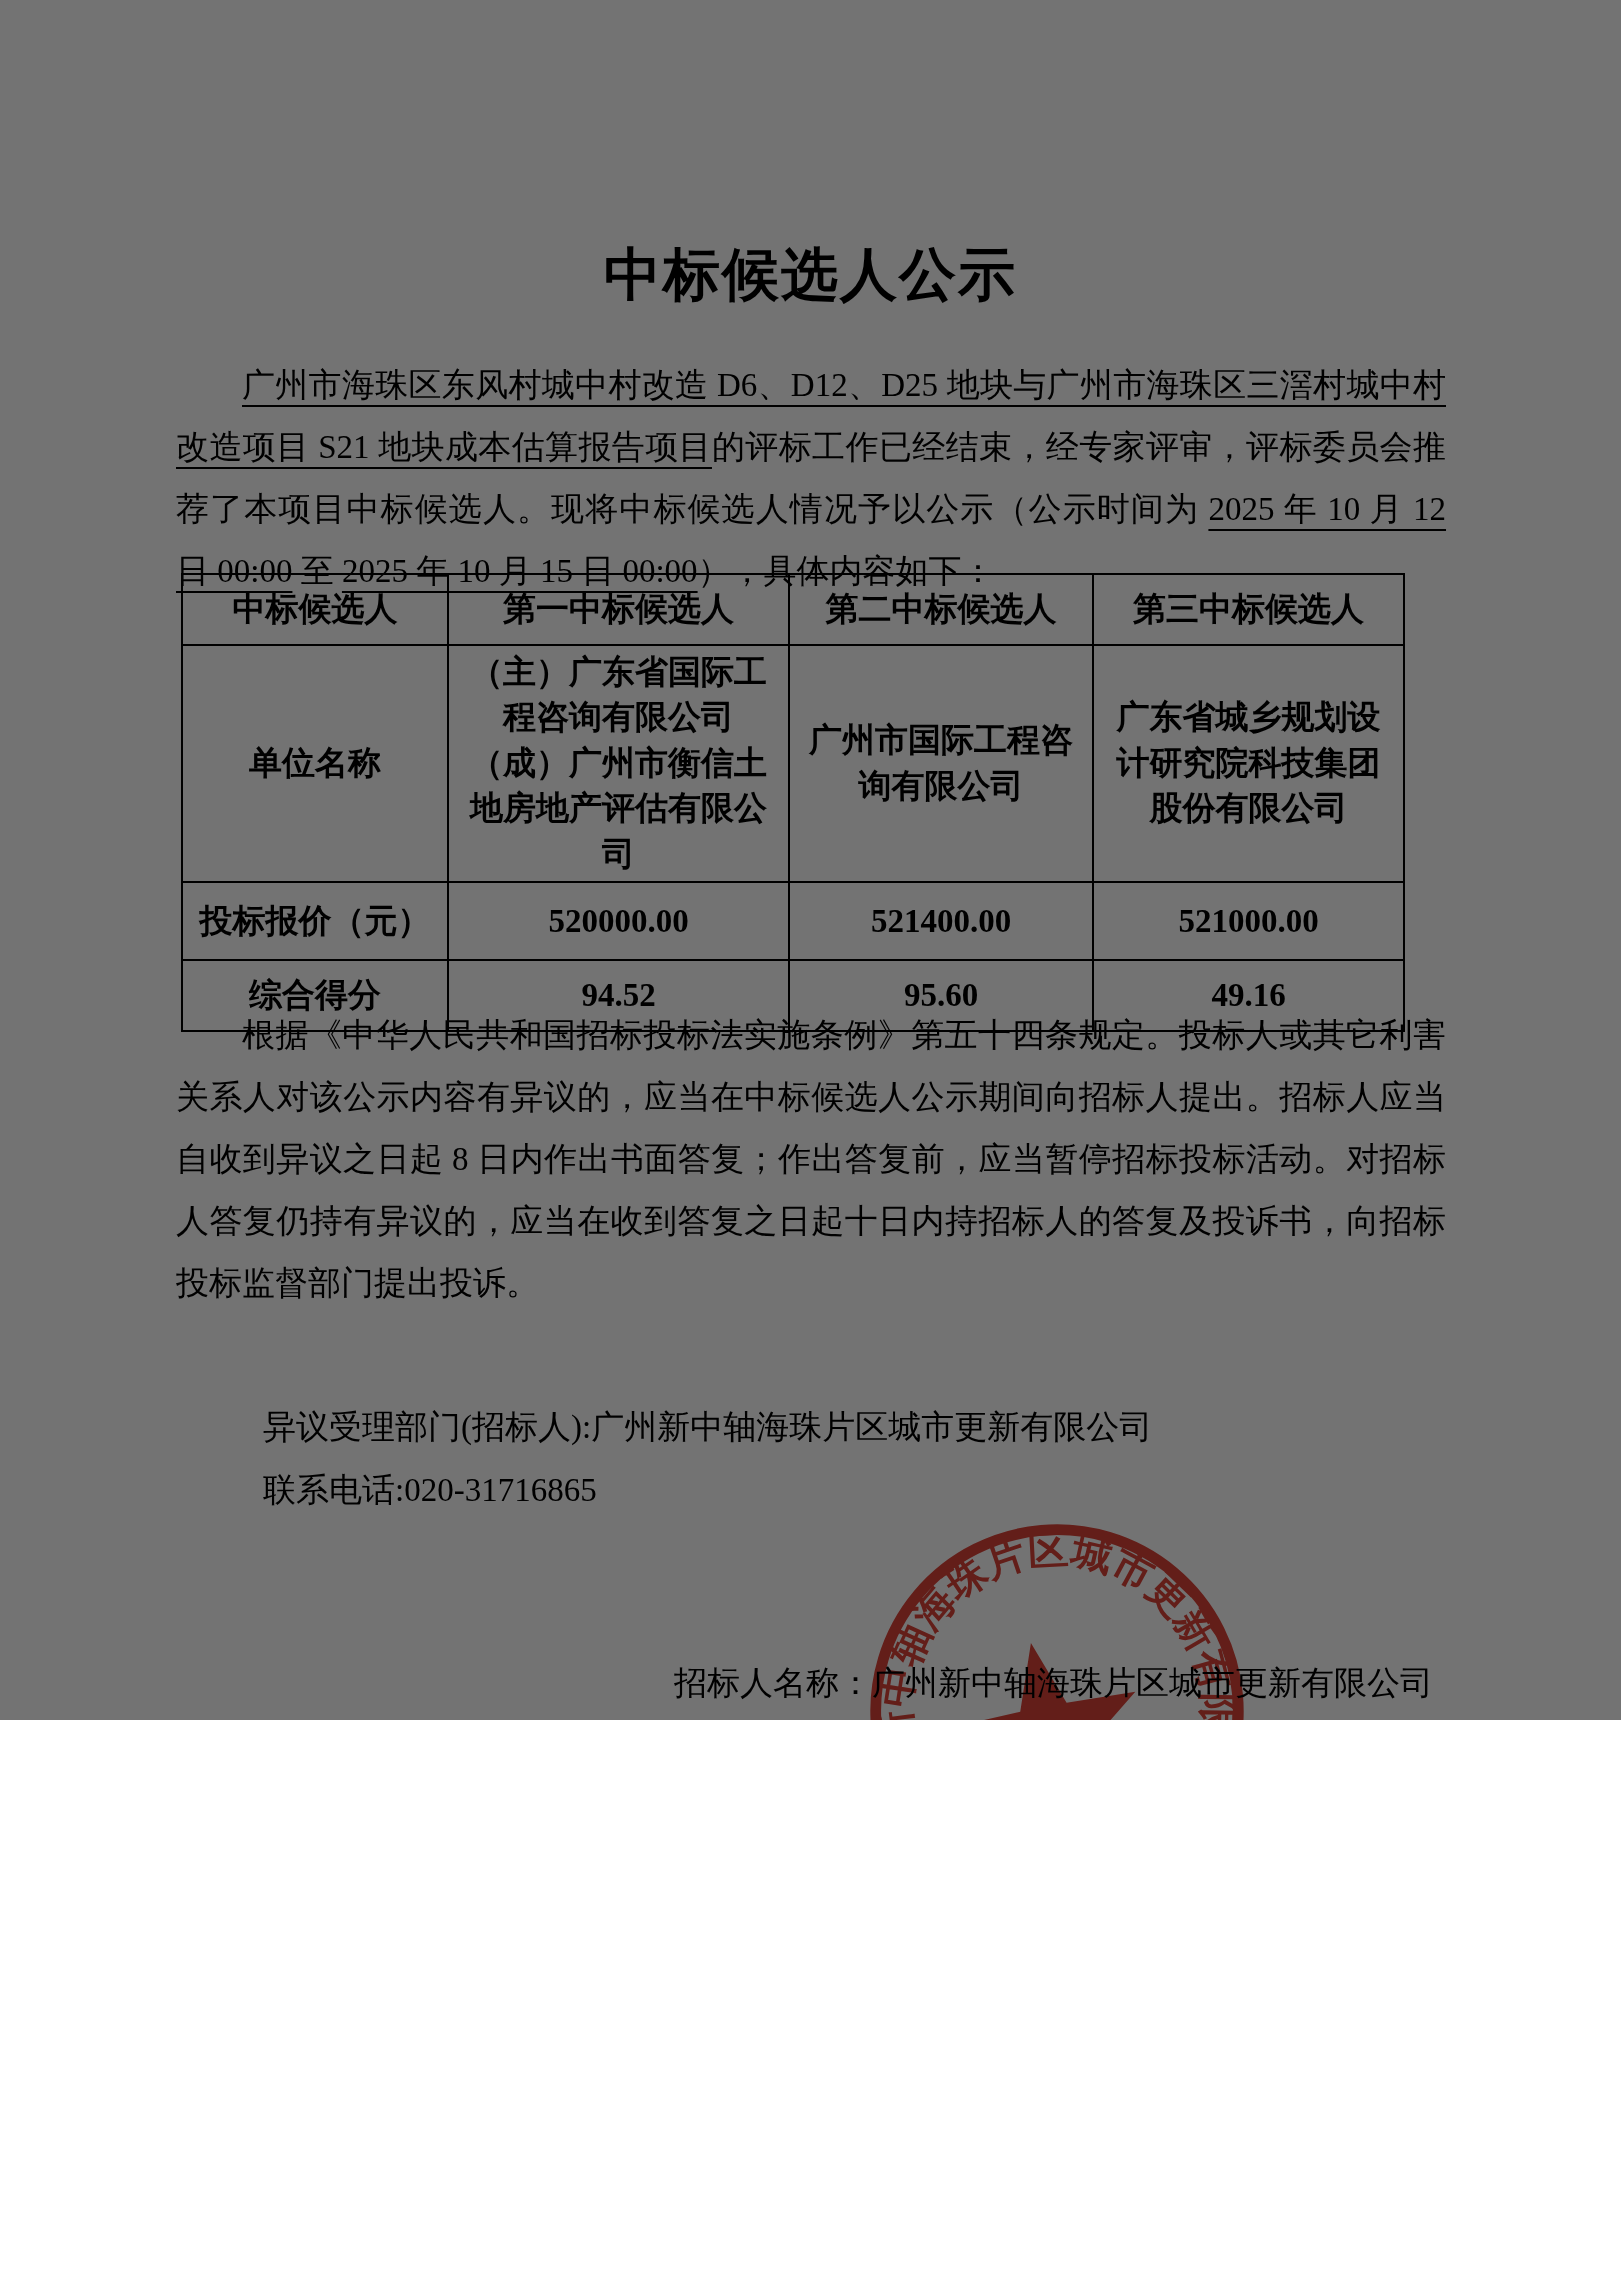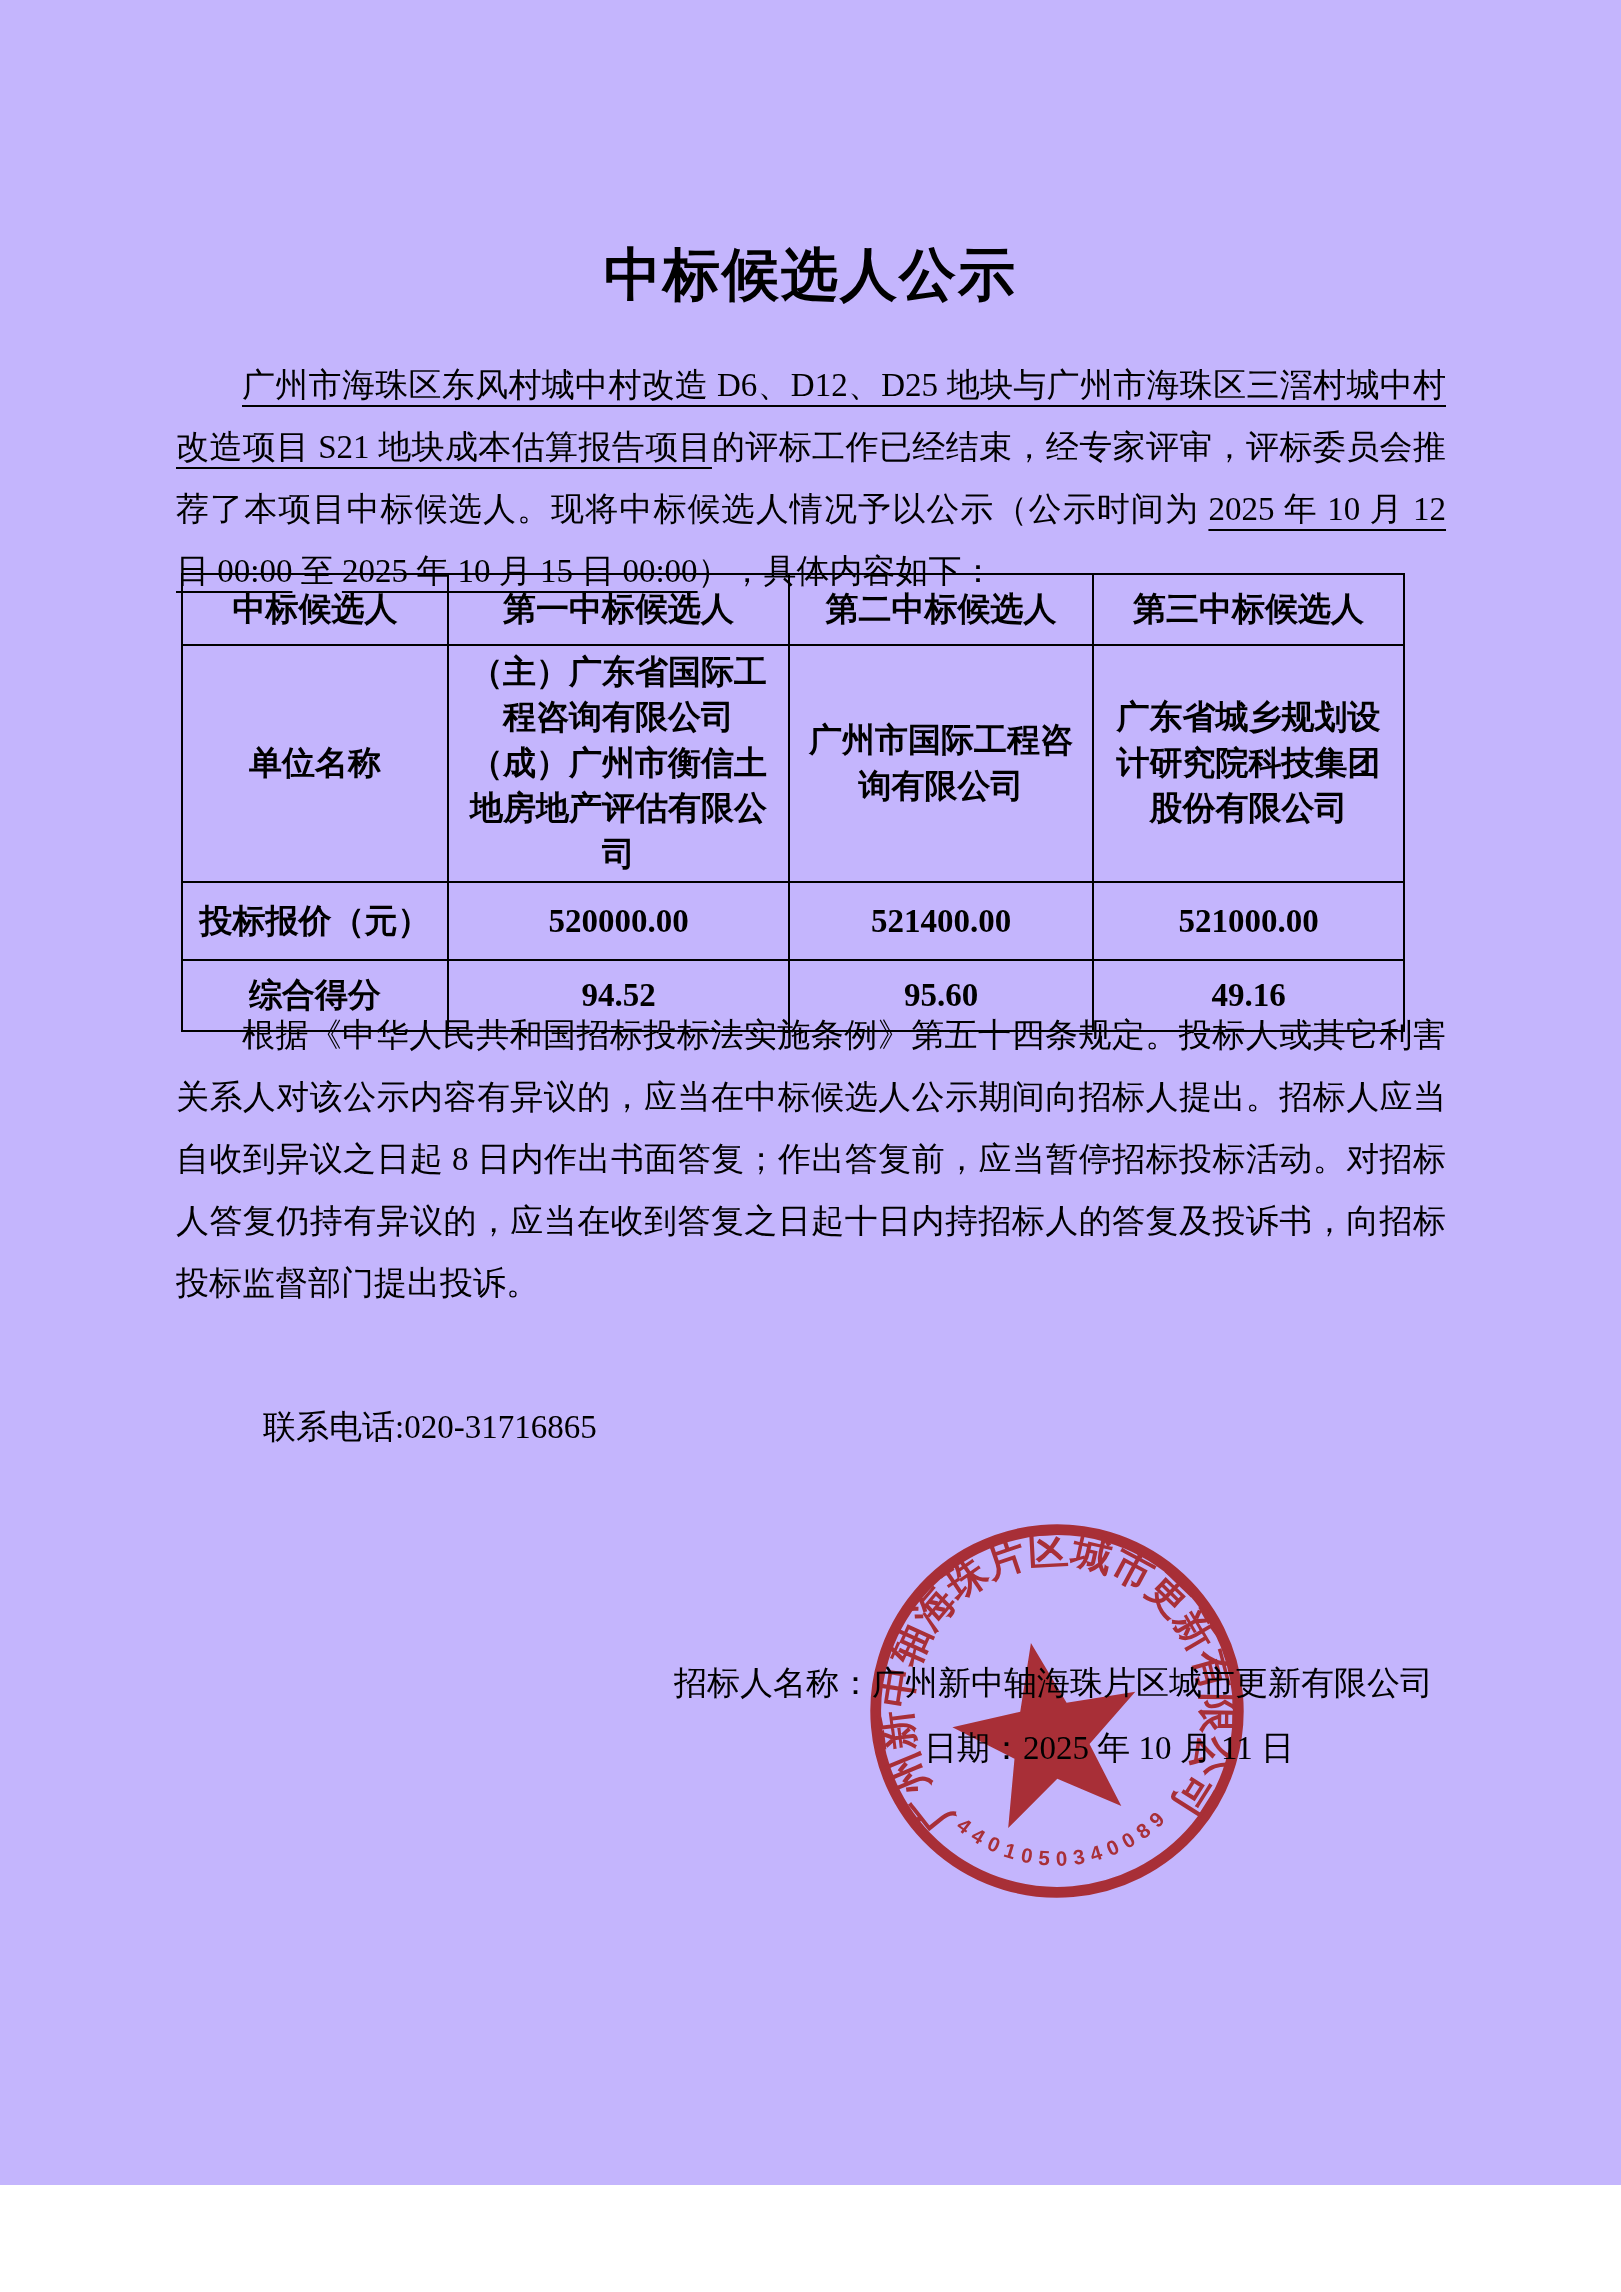--- a/index.html
+++ b/index.html
@@ -1,19 +1,19 @@
 <!DOCTYPE html>
 <html><head>
 <meta charset="utf-8">
 <style>
   html,body{margin:0;padding:0;background:#ffffff;}
   .page{
     position:relative;
-    width:1621px;height:2185px;
-    background:#c4b5fd;
+    width:1621px;height:1720px;
+    background:#737373;
     color:#000;
     font-family:"Liberation Serif","DejaVu Serif",serif;
     overflow:hidden;
   }
   .title{
     position:absolute;top:199px;left:0;width:100%;
     text-align:center;
     font-size:57px;font-weight:bold;letter-spacing:2px;
   }
   .para{
@@ -104,20 +104,21 @@
       <td>94.52</td>
       <td>95.60</td>
       <td>49.16</td>
     </tr>
   </tbody>
     </table>
 
   <p class="para legal">根据《中华人民共和国招标投标法实施条例》第五十四条规定。投标人或其它利害关系人对该公示内容有异议的，应当在中标候选人公示期间向招标人提出。招标人应当自收到异议之日起 8 日内作出书面答复；作出答复前，应当暂停招标投标活动。对招标人答复仍持有异议的，应当在收到答复之日起十日内持招标人的答复及投诉书，向招标投标监督部门提出投诉。</p>
 
   <div class="contact">
+    <div>异议受理部门(招标人):广州新中轴海珠片区城市更新有限公司</div>
     <div>联系电话:020-31716865</div>
   </div>
 
   <div class="footer">
     <div>招标人名称：广州新中轴海珠片区城市更新有限公司</div>
     <div class="date">日期：2025 年 10 月 11 日</div>
   </div>
 
   <svg class="seal" viewBox="0 0 400 400" aria-hidden="true">
     <defs>

